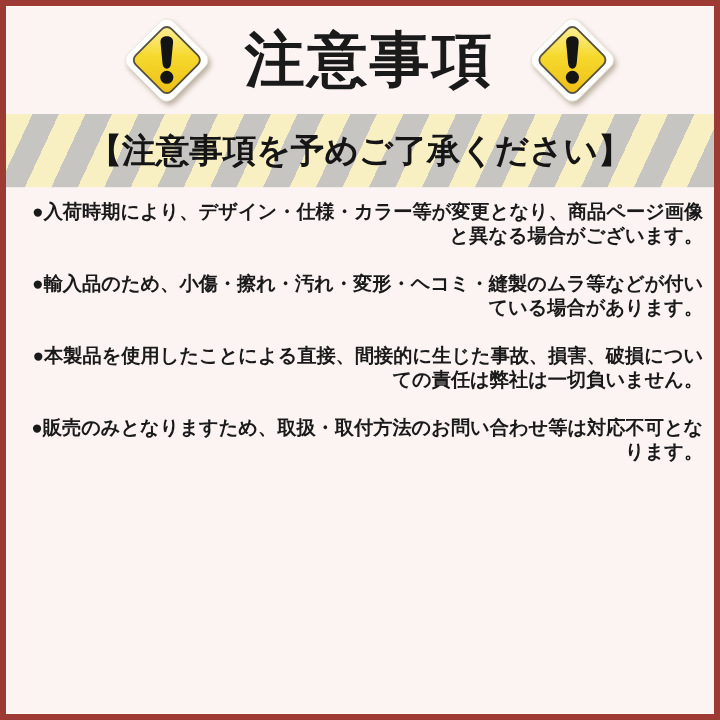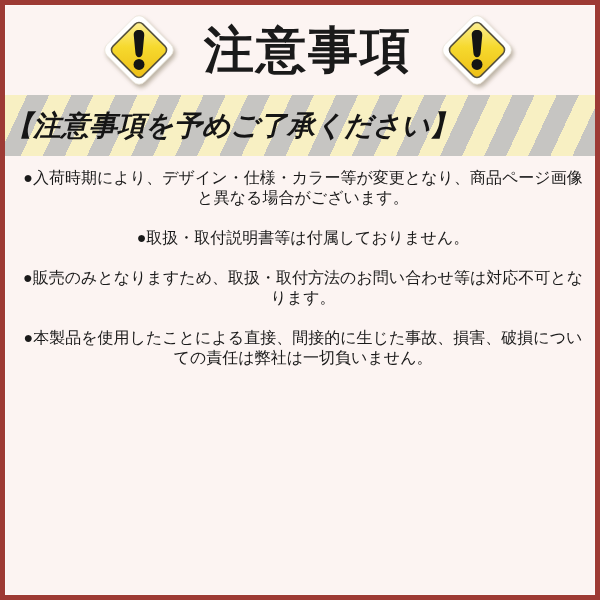--- a/index.html
+++ b/index.html
@@ -32,47 +32,46 @@
   .page-title{
     font-size:50px;
     font-weight:bold;
     letter-spacing:2px;
     color:var(--text,#1a1a1a);
     line-height:1;
     white-space:nowrap;
   }
   .banner{
     height:61px;
-    display:flex;align-items:center;justify-content:flex-start;
+    display:flex;align-items:center;justify-content:center;
     background:repeating-linear-gradient(
       115deg,
       var(--stripe-yellow,#f8f0c3) 0 20px,
       var(--stripe-gray,#c6c5c2) 20px 40px
     );
-    font-style:italic;
   }
   .banner-text{
     font-size:28px;
     font-weight:bold;
     color:#151515;
     letter-spacing:0;
     white-space:nowrap;
   }
   .notices{
     padding:12px 15px 0 15px;
     width:100%;
   }
   .notice{
     width:566px;
     font-size:16px;
     line-height:20px;
-    font-weight:normal;
+    font-weight:bold;
     color:var(--text,#1a1a1a);
     margin-bottom:20px;
-    text-align:center;
+    text-align:right;
     overflow-wrap:break-word;
   }
 </style>
 </head>
 <body>
 
 <svg width="0" height="0" style="position:absolute" aria-hidden="true">
   <defs>
     <linearGradient id="yg" x1="0" y1="0" x2="1" y2="1">
       <stop offset="0" stop-color="#fdf19e"></stop>
@@ -101,18 +100,18 @@
         <use href="#warnShape"></use>
       </svg>
   </header>
 
   <div class="banner">
     <span class="banner-text">【注意事項を予めご了承ください】</span>
   </div>
 
   <main class="notices">
       <p class="notice">●入荷時期により、デザイン・仕様・カラー等が変更となり、商品ページ画像と異なる場合がございます。</p>
-      <p class="notice">●取扱・取付説明書等は付属しておりません。</p>
+      <p class="notice">●輸入品のため、小傷・擦れ・汚れ・変形・ヘコミ・縫製のムラ等などが付いている場合があります。</p>
+      <p class="notice">●本製品を使用したことによる直接、間接的に生じた事故、損害、破損についての責任は弊社は一切負いません。</p>
       <p class="notice">●販売のみとなりますため、取扱・取付方法のお問い合わせ等は対応不可となります。</p>
-      <p class="notice">●本製品を使用したことによる直接、間接的に生じた事故、損害、破損についての責任は弊社は一切負いません。</p>
     </main>
 
 </div>
 
 </body></html>

